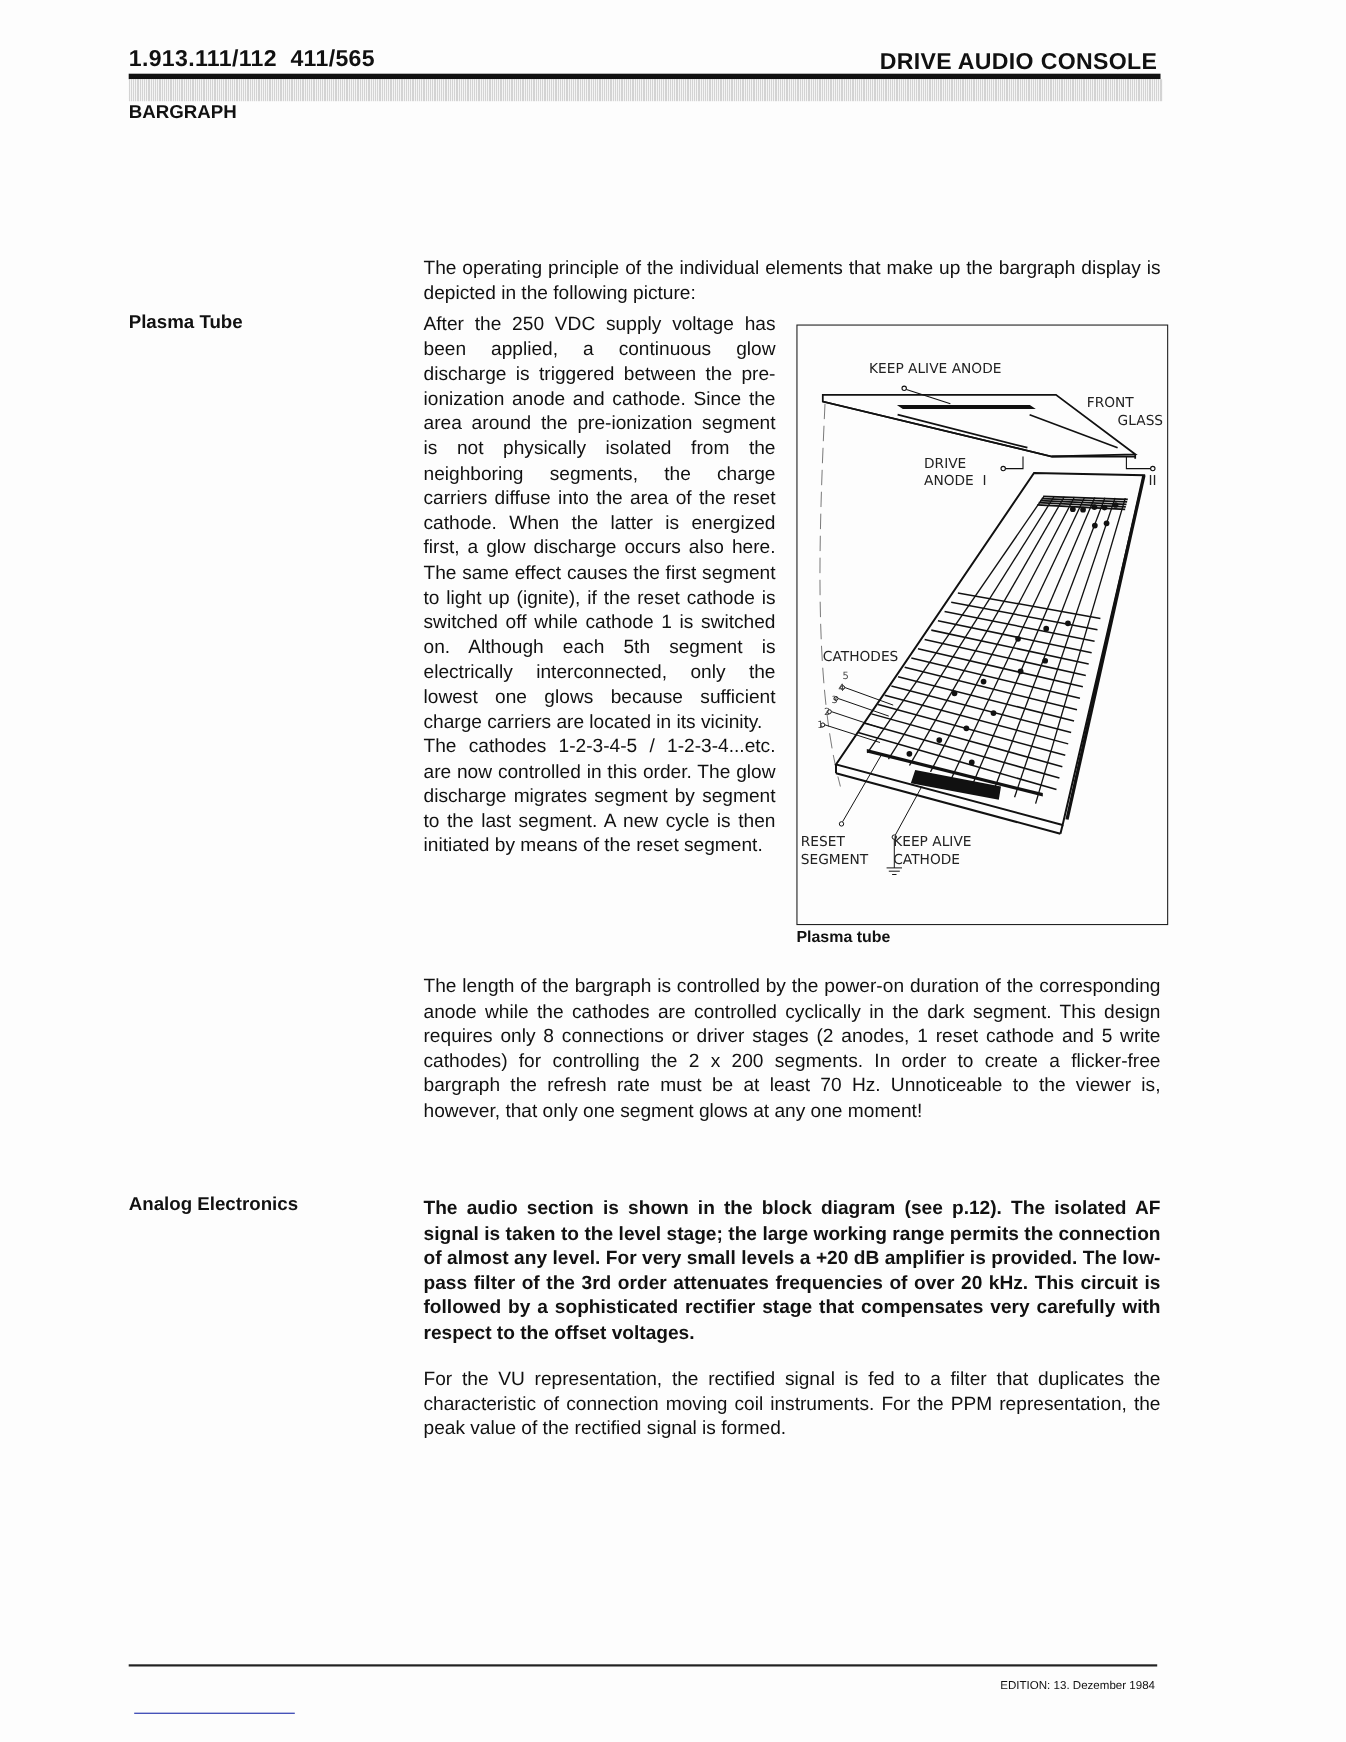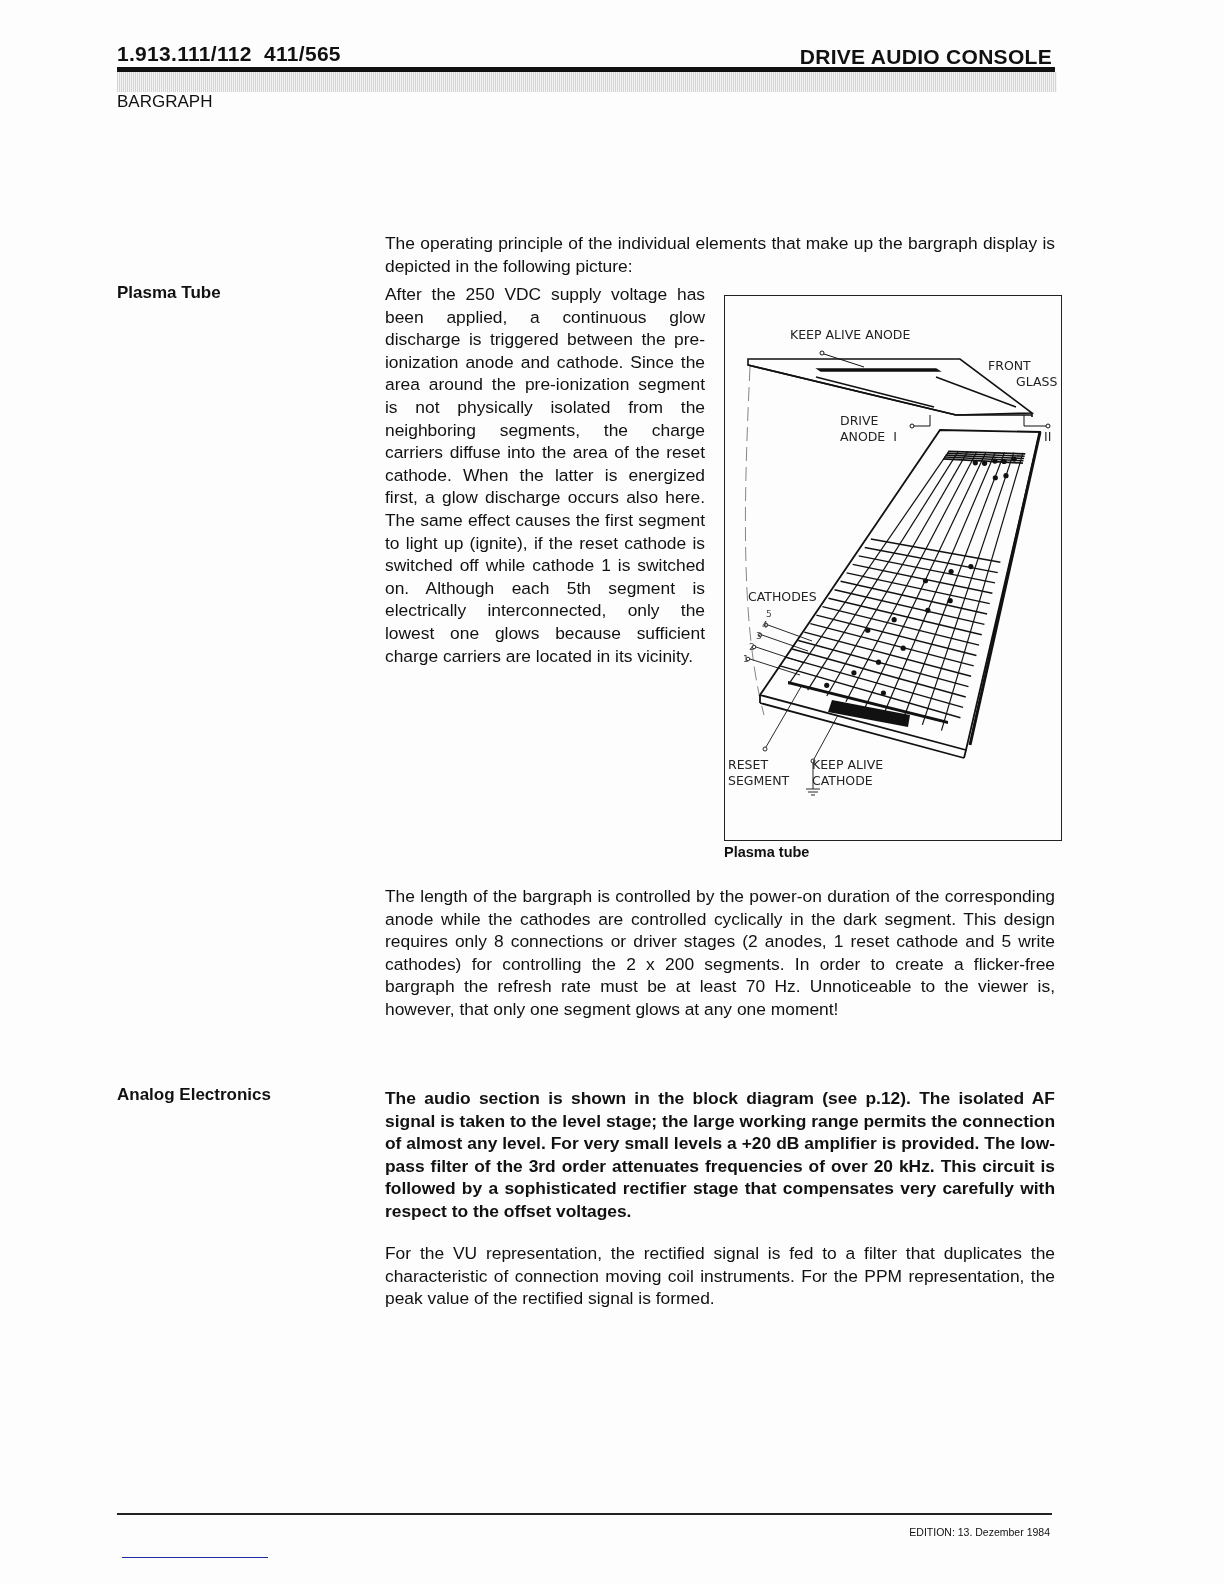--- a/index.html
+++ b/index.html
@@ -4,21 +4,21 @@
 <style>
   html, body { margin: 0; padding: 0; background: #fdfdfd; }
   body { width: 1224px; height: 1584px; position: relative; overflow: hidden;
          font-family: "Liberation Sans", sans-serif; color: #111; }
   .abs { position: absolute; }
   .hdr-left { left: 117px; top: 42px; font-size: 21px; font-weight: bold; letter-spacing: 0.3px; }
   .hdr-right { right: 172px; top: 45px; font-size: 21px; font-weight: bold; letter-spacing: 0.3px; }
   .hdr-bar { left: 117px; top: 67px; width: 938px; height: 5px; background: #111; }
   .hdr-screen { left: 117px; top: 72px; width: 940px; height: 20px;
     background: repeating-linear-gradient(90deg, #cfcfcf 0 1px, #f4f4f4 1px 2px); opacity: 0.9; }
-  .section-title { left: 117px; top: 92px; font-size: 17px; font-weight: normal; }
+  .section-title { left: 117px; top: 92px; font-size: 17px; font-weight: bold; }
   .side-label { left: 117px; font-size: 17px; font-weight: bold; }
   .para { font-size: 17.4px; line-height: 22.6px; text-align: justify; }
   .intro { left: 385px; top: 216px; width: 670px; margin-top: 16px; }
   .col-text { left: 385px; top: 283px; width: 320px; }
   .p2 { left: 385px; top: 885px; width: 670px; }
   .p3 { left: 385px; top: 1087px; width: 670px; font-weight: bold; }
   .p4 { left: 385px; top: 1242px; width: 670px; }
   .figure-box { left: 724px; top: 295px; width: 336px; height: 544px; border: 1.5px solid #222; background: #fdfdfd; }
   .fig-svg { left: 724px; top: 295px; }
   .fig-caption { left: 724px; top: 844px; font-size: 14.5px; font-weight: bold; }
@@ -36,20 +36,21 @@
 <div class="abs hdr-right">DRIVE AUDIO CONSOLE</div>
 <div class="abs hdr-bar"></div>
 <div class="abs hdr-screen"></div>
 <div class="abs section-title">BARGRAPH</div>
 
 <div class="abs para intro">The operating principle of the individual elements that make up the bargraph display is depicted in the following picture:</div>
 
 <div class="abs side-label" style="top:283px">Plasma Tube</div>
 <div class="abs col-text">
   <div class="para">After the 250 VDC supply voltage has been applied, a continuous glow discharge is triggered between the pre-ionization anode and cathode. Since the area around the pre-ionization segment is not physically isolated from the neighboring segments, the charge carriers diffuse into the area of the reset cathode. When the latter is energized first, a glow discharge occurs also here. The same effect causes the first segment to light up (ignite), if the reset cathode is switched off while cathode 1 is switched on. Although each 5th segment is electrically interconnected, only the lowest one glows because sufficient charge carriers are located in its vicinity.</div>
+  <div class="para">The cathodes 1-2-3-4-5 / 1-2-3-4...etc. are now controlled in this order. The glow discharge migrates segment by segment to the last segment. A new cycle is then initiated by means of the reset segment.</div>
 </div>
 
 <div class="abs figure-box"></div>
 <svg class="abs fig-svg" width="340" height="548" viewBox="0 0 340 548">
 
   <g stroke="#111" fill="none" stroke-width="1.6">
     <polygon points="24,64 236,64 308,118 232,120 24,70" fill="#fdfdfd"></polygon>
     <line x1="24" y1="70" x2="232" y2="120"></line>
     <line x1="232" y1="120" x2="308" y2="120"></line>
     <line x1="308" y1="118" x2="308" y2="122"></line>

